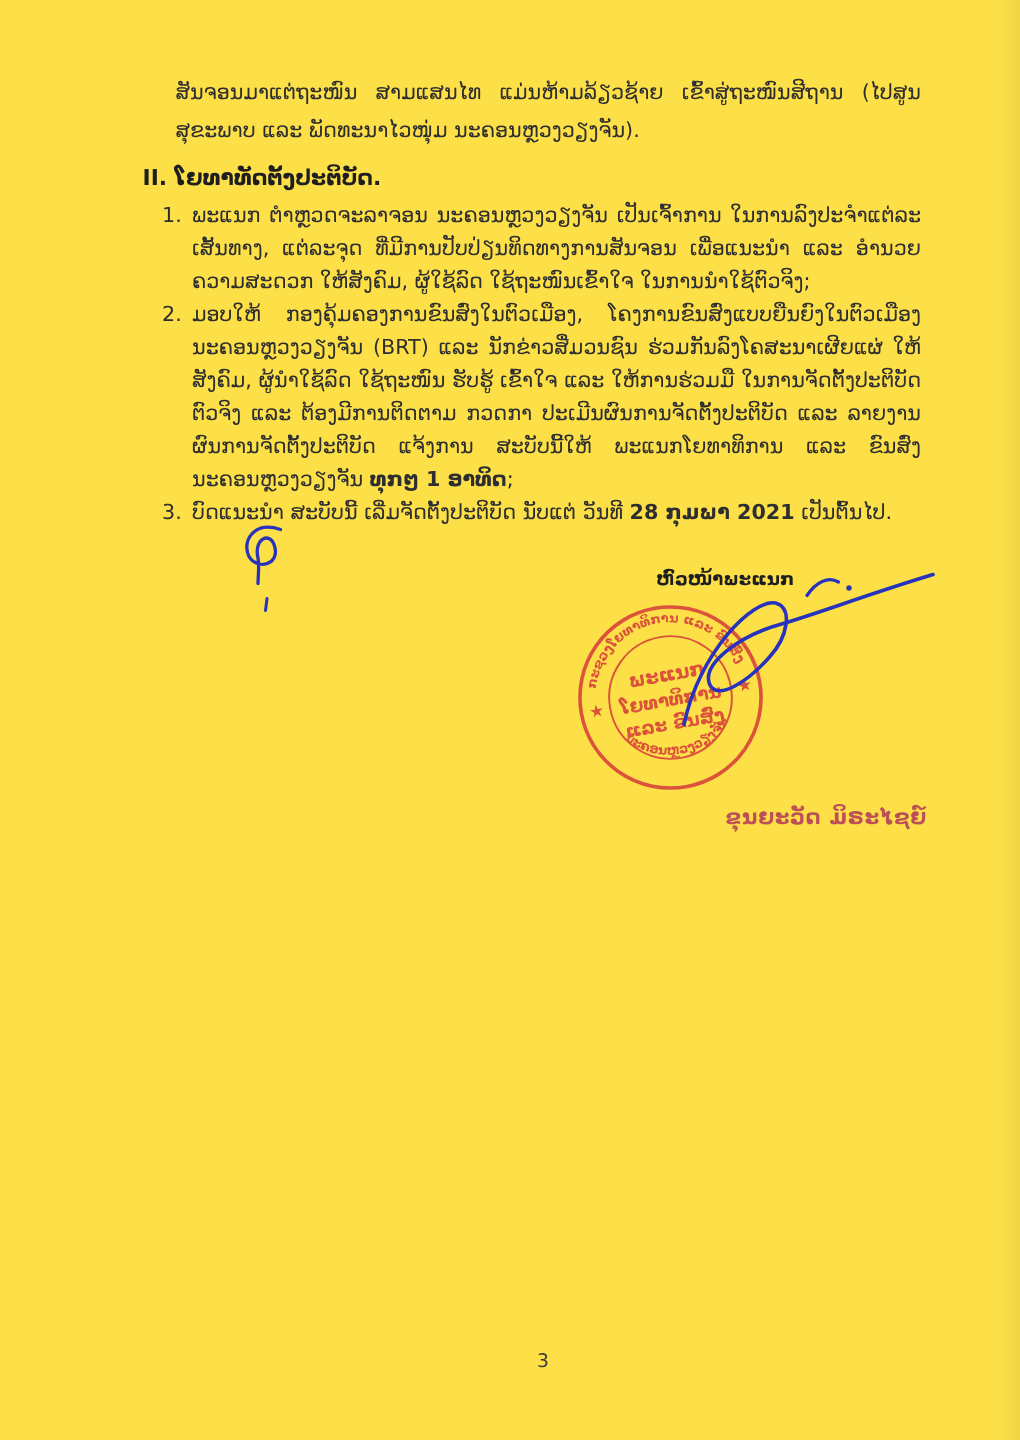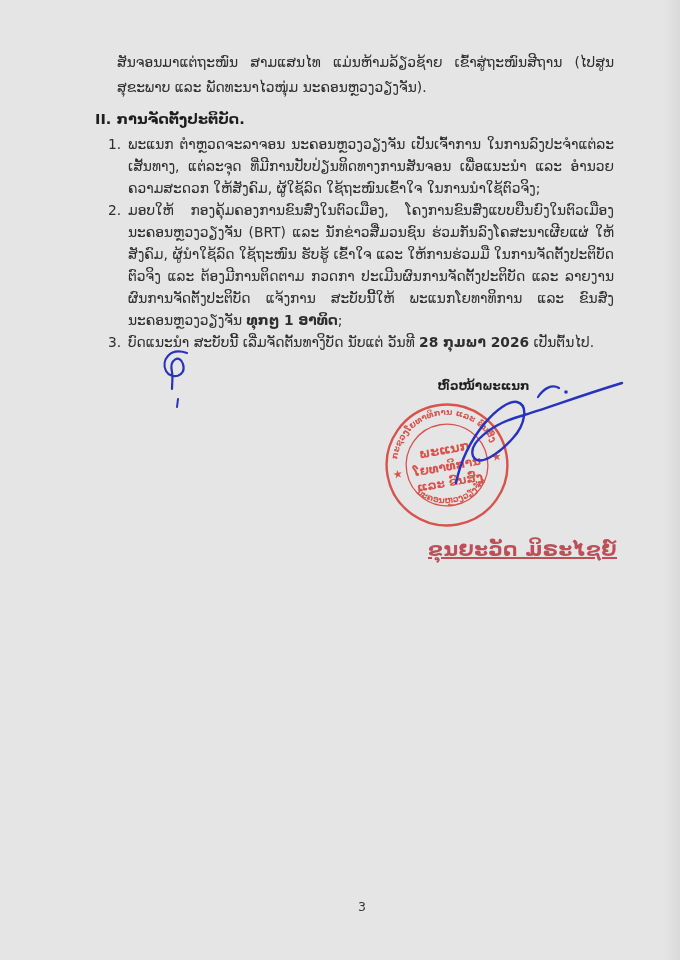--- a/index.html
+++ b/index.html
@@ -5,21 +5,21 @@
   * { margin:0; padding:0; box-sizing:border-box; }
   html,body { width:680px; height:960px; }
   body {
     background:#ffffff;
     font-family:"DejaVu Sans", sans-serif;
     position:relative;
     overflow:hidden;
   }
   .page {
     position:absolute; inset:0;
-    background:#e5e5e5;
+    background:#fde047;
   }
   .scan-edge {
     position:absolute; top:0; right:0; width:16px; height:100%;
     background:linear-gradient(to right, rgba(0,0,0,0), rgba(0,0,0,0.05));
     pointer-events:none;
   }
   .doc {
     position:absolute; left:95px; top:50px; width:519px;
     color:#2e2e30; font-size:13.8px;
   }
@@ -61,53 +61,52 @@
   }
   .signature {
     position:absolute; left:426px; top:371px; width:202px; height:138px;
     pointer-events:none;
   }
   .pen-mark {
     position:absolute; left:157px; top:345px; width:42px; height:64px;
   }
   .signer-name {
     position:absolute; left:428px; top:537px; width:190px;
-    text-align:left;
-    font-size:20px; font-weight:bold;
+    text-align:right;
+    font-size:14px; font-weight:bold;
     color:#bc4f57; letter-spacing:0.5px;
     white-space:nowrap;
-    text-decoration:underline;
   }
   .page-number {
     position:absolute; left:352px; top:899px; width:20px;
     text-align:center;
     font-size:12.5px; color:#3a3a3c;
   }
   svg text { font-family:"DejaVu Sans", sans-serif; }
 </style>
 </head>
 <body>
 
 <div class="page">
   <div class="scan-edge"></div>
 
   <div class="doc">
     <p class="continuation">ສັນຈອນມາແຕ່ຖະໜົນ ສາມແສນໄທ ແມ່ນຫ້າມລ້ຽວຊ້າຍ ເຂົ້າສູ່ຖະໜົນສີຖານ (ໄປສູນສຸຂະພາບ ແລະ ພັດທະນາໄວໜຸ່ມ ນະຄອນຫຼວງວຽງຈັນ).</p>
 
-    <div class="section-heading">II. ການຈັດຕັ້ງປະຕິບັດ.</div>
+    <div class="section-heading">II. ໂຍທາທັດຕັ້ງປະຕິບັດ.</div>
 
     <ol class="items">
       <li>
         <span class="num">1.</span><span>ພະແນກ ຕຳຫຼວດຈະລາຈອນ ນະຄອນຫຼວງວຽງຈັນ ເປັນເຈົ້າການ ໃນການລົງປະຈຳແຕ່ລະເສັ້ນທາງ, ແຕ່ລະຈຸດ ທີ່ມີການປັບປ່ຽນທິດທາງການສັນຈອນ ເພື່ອແນະນຳ ແລະ ອຳນວຍຄວາມສະດວກ ໃຫ້ສັງຄົມ, ຜູ້ໃຊ້ລົດ ໃຊ້ຖະໜົນເຂົ້າໃຈ ໃນການນຳໃຊ້ຕົວຈິງ;</span><b></b><span></span>
       </li>
       <li>
         <span class="num">2.</span><span>ມອບໃຫ້ ກອງຄຸ້ມຄອງການຂົນສົ່ງໃນຕົວເມືອງ, ໂຄງການຂົນສົ່ງແບບຍືນຍົງໃນຕົວເມືອງ ນະຄອນຫຼວງວຽງຈັນ (BRT) ແລະ ນັກຂ່າວສື່ມວນຊົນ ຮ່ວມກັນລົງໂຄສະນາເຜີຍແຜ່ ໃຫ້ສັງຄົມ, ຜູ້ນຳໃຊ້ລົດ ໃຊ້ຖະໜົນ ຮັບຮູ້ ເຂົ້າໃຈ ແລະ ໃຫ້ການຮ່ວມມື ໃນການຈັດຕັ້ງປະຕິບັດຕົວຈິງ ແລະ ຕ້ອງມີການຕິດຕາມ ກວດກາ ປະເມີນຜົນການຈັດຕັ້ງປະຕິບັດ ແລະ ລາຍງານ ຜົນການຈັດຕັ້ງປະຕິບັດ ແຈ້ງການ ສະບັບນີ້ໃຫ້ ພະແນກໂຍທາທິການ ແລະ ຂົນສົ່ງ ນະຄອນຫຼວງວຽງຈັນ </span><b>ທຸກໆ 1 ອາທິດ</b><span>;</span>
       </li>
       <li>
-        <span class="num">3.</span><span>ບົດແນະນຳ ສະບັບນີ້ ເລີ່ມຈັດຕັ້ນທາງິບັດ ນັບແຕ່ ວັນທີ </span><b>28 ກຸມພາ 2026</b><span> ເປັນຕົ້ນໄປ.</span>
+        <span class="num">3.</span><span>ບົດແນະນຳ ສະບັບນີ້ ເລີ່ມຈັດຕັ້ງປະຕິບັດ ນັບແຕ່ ວັນທີ </span><b>28 ກຸມພາ 2021</b><span> ເປັນຕົ້ນໄປ.</span>
       </li>
     </ol>
 
   </div>
 
   <svg class="pen-mark" viewBox="0 0 42 64">
     <path d="M 30,8 C 12,2 4,16 9,26 C 14,35 30,32 26,19 C 23,9 12,14 15,27 C 16,33 15,39 15,44" fill="none" stroke="#2733bd" stroke-width="2.2" stroke-linecap="round"></path>
     <path d="M 21,54 L 20,62" fill="none" stroke="#2733bd" stroke-width="2" stroke-linecap="round"></path>
   </svg>
 

